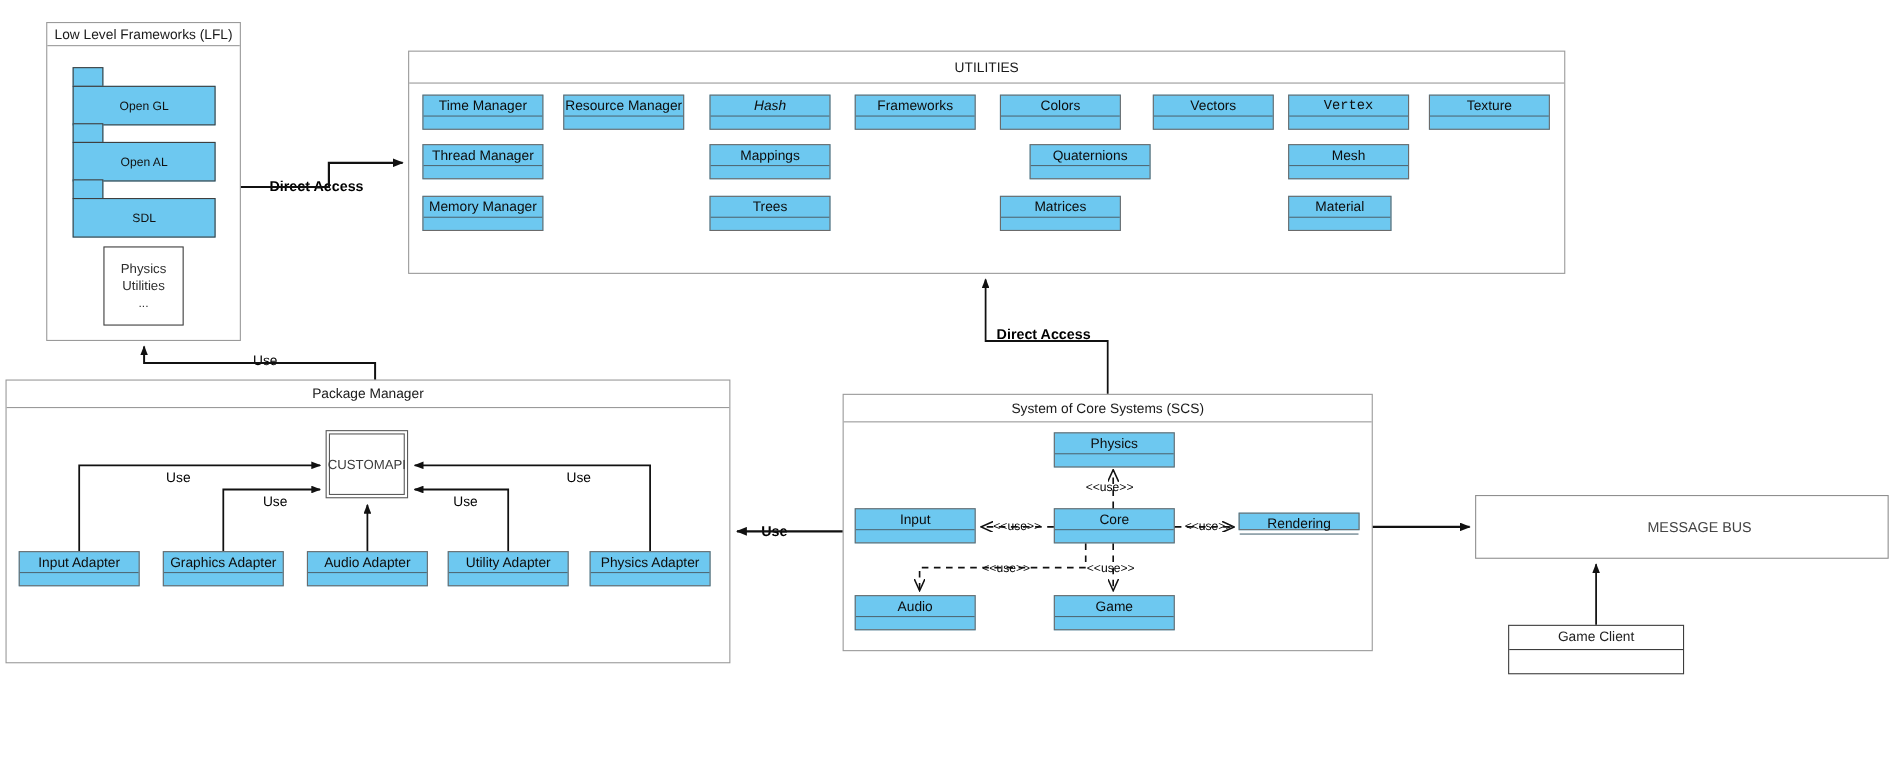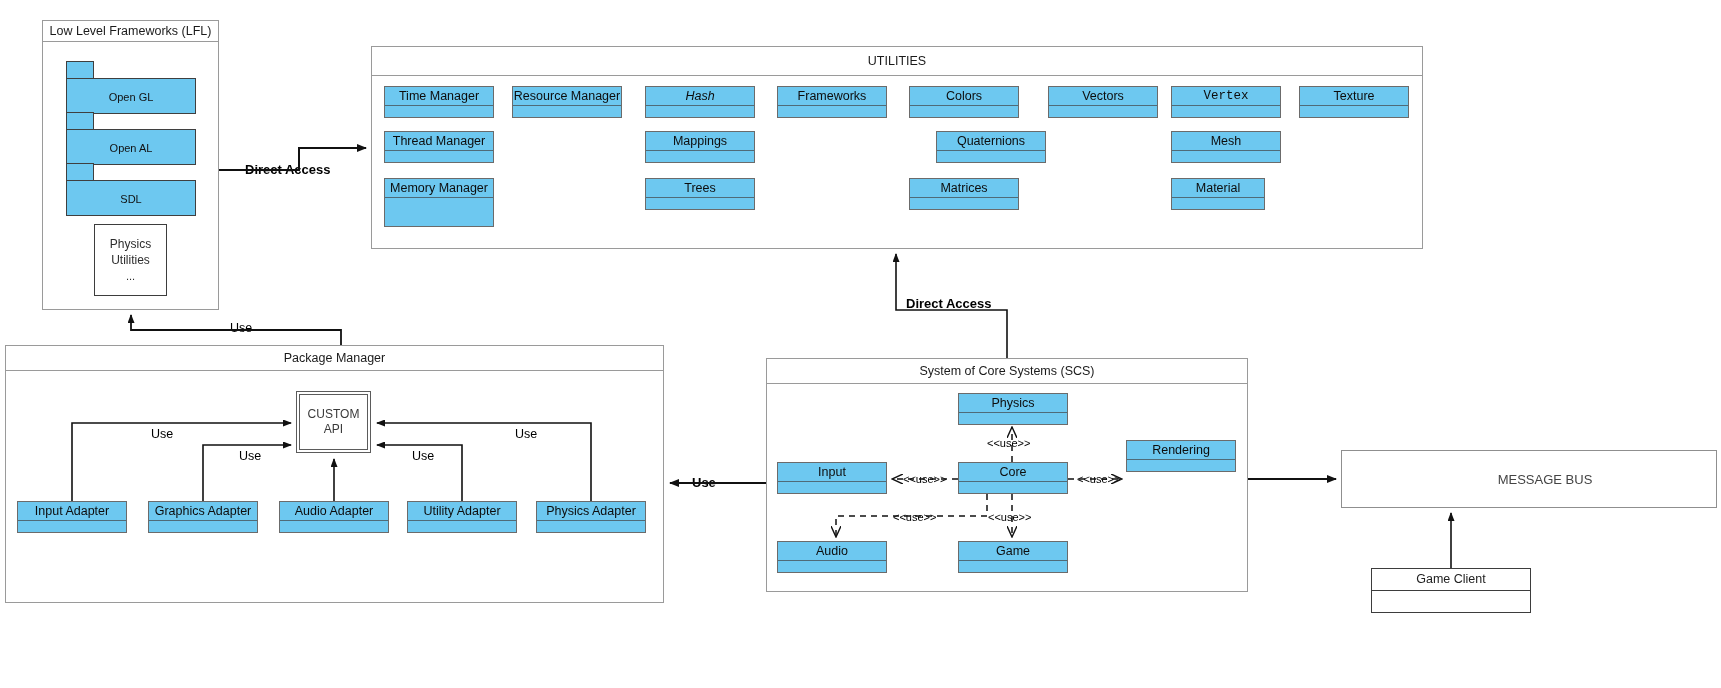--- a/index.html
+++ b/index.html
@@ -24,21 +24,21 @@
               text-align:center;font-size:11px;color:#111;line-height:36px;}
 
   
   .white{position:absolute;background:#ffffff;border:1px solid #3d3d3d;box-sizing:border-box;
          font-size:12.5px;color:#333;display:flex;align-items:center;justify-content:center;text-align:center;}
   .white.grey{border:1px solid #8f8f8f;}
 
   
   .dbl{position:absolute;background:#ffffff;border:1px solid #5b5b5b;box-sizing:border-box;}
   .dbl .inner{position:absolute;left:2px;top:2px;right:2px;bottom:2px;border:1px solid #5b5b5b;background:#fff;
-              display:flex;flex-direction:column;align-items:center;justify-content:center;
+              display:flex;flex-direction:row;align-items:center;justify-content:center;
               font-size:12px;color:#3a3a3a;line-height:15px;}
 
   
   .gc{position:absolute;background:#ffffff;border:1px solid #3d3d3d;box-sizing:border-box;}
   .gc .hd{height:21px;line-height:21px;text-align:center;font-size:12.5px;color:#222;border-bottom:1px solid #3d3d3d;}
 
   
   .pu{position:absolute;background:#ffffff;border:1px solid #3d3d3d;box-sizing:border-box;
       display:flex;flex-direction:column;align-items:center;justify-content:center;
       font-size:12px;color:#2d2d2d;line-height:16px;}
@@ -81,21 +81,21 @@
   <div class="pkg" style="left:371px;top:46px;width:1052px;height:203px;">
     <div class="pkg-title" style="height:29px;">UTILITIES</div>
   </div>
 
   <div class="cls" style="left:384px;top:86px;width:110px;height:32px;">
     <div class="hd">Time Manager</div>
   </div>
   <div class="cls" style="left:384px;top:131px;width:110px;height:32px;">
     <div class="hd">Thread Manager</div>
   </div>
-  <div class="cls" style="left:384px;top:178px;width:110px;height:49px;">
+  <div class="cls" style="left:384px;top:178px;width:110px;height:32px;">
     <div class="hd">Memory Manager</div>
   </div>
 
   <div class="cls" style="left:512px;top:86px;width:110px;height:32px;">
     <div class="hd">Resource Manager</div>
   </div>
 
   <div class="cls" style="left:645px;top:86px;width:110px;height:32px;font-style:italic;">
     <div class="hd">Hash</div>
   </div>
@@ -171,21 +171,21 @@
 
   <div class="cls" style="left:958px;top:393px;width:110px;height:32px;">
     <div class="hd">Physics</div>
   </div>
   <div class="cls" style="left:777px;top:462px;width:110px;height:32px;">
     <div class="hd">Input</div>
   </div>
   <div class="cls" style="left:958px;top:462px;width:110px;height:32px;">
     <div class="hd">Core</div>
   </div>
-  <div class="cls" style="left:1126px;top:440px;width:110px;height:32px;">
+  <div class="cls" style="left:1126px;top:466px;width:110px;height:16px;">
     <div class="hd">Rendering</div>
   </div>
   <div class="cls" style="left:777px;top:541px;width:110px;height:32px;">
     <div class="hd">Audio</div>
   </div>
   <div class="cls" style="left:958px;top:541px;width:110px;height:32px;">
     <div class="hd">Game</div>
   </div>
 
   <div class="lbl" style="left:987px;top:437px;font-size:11px;">&lt;&lt;use&gt;&gt;</div>

